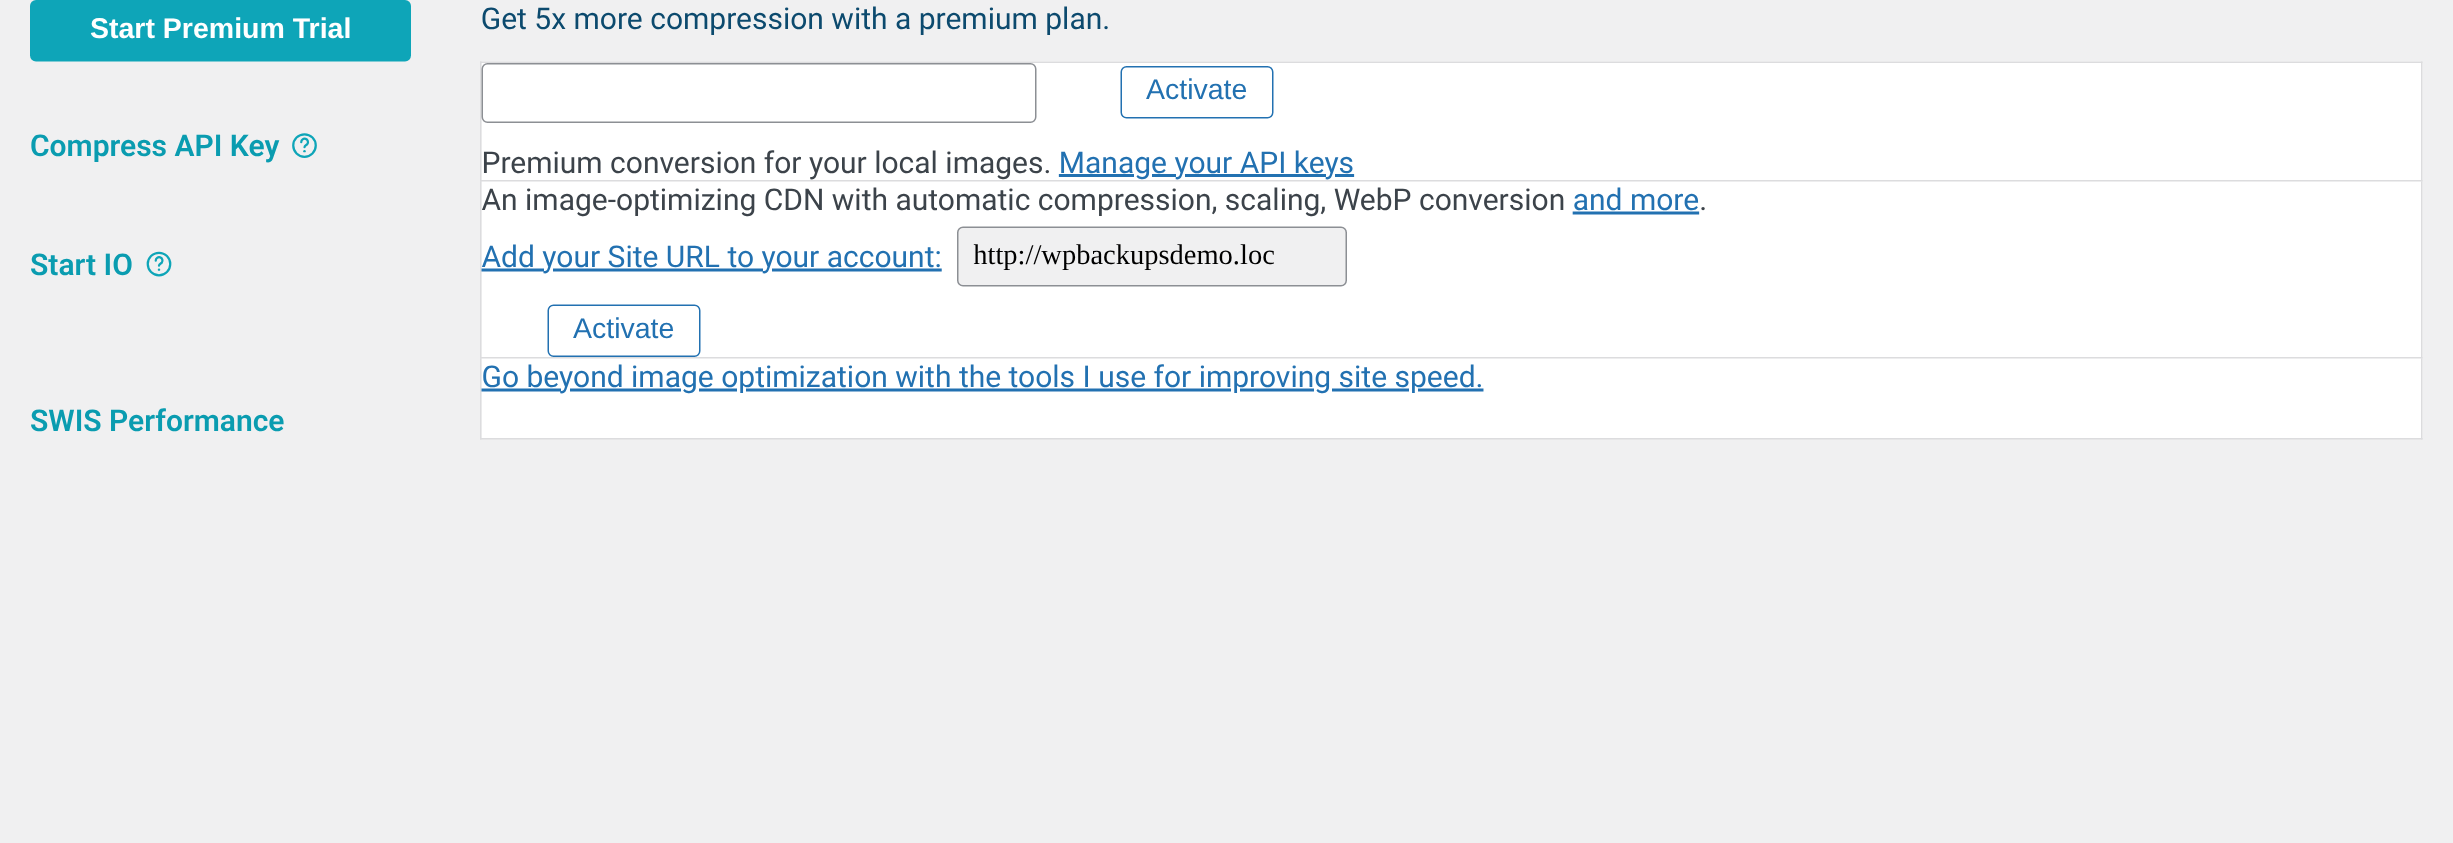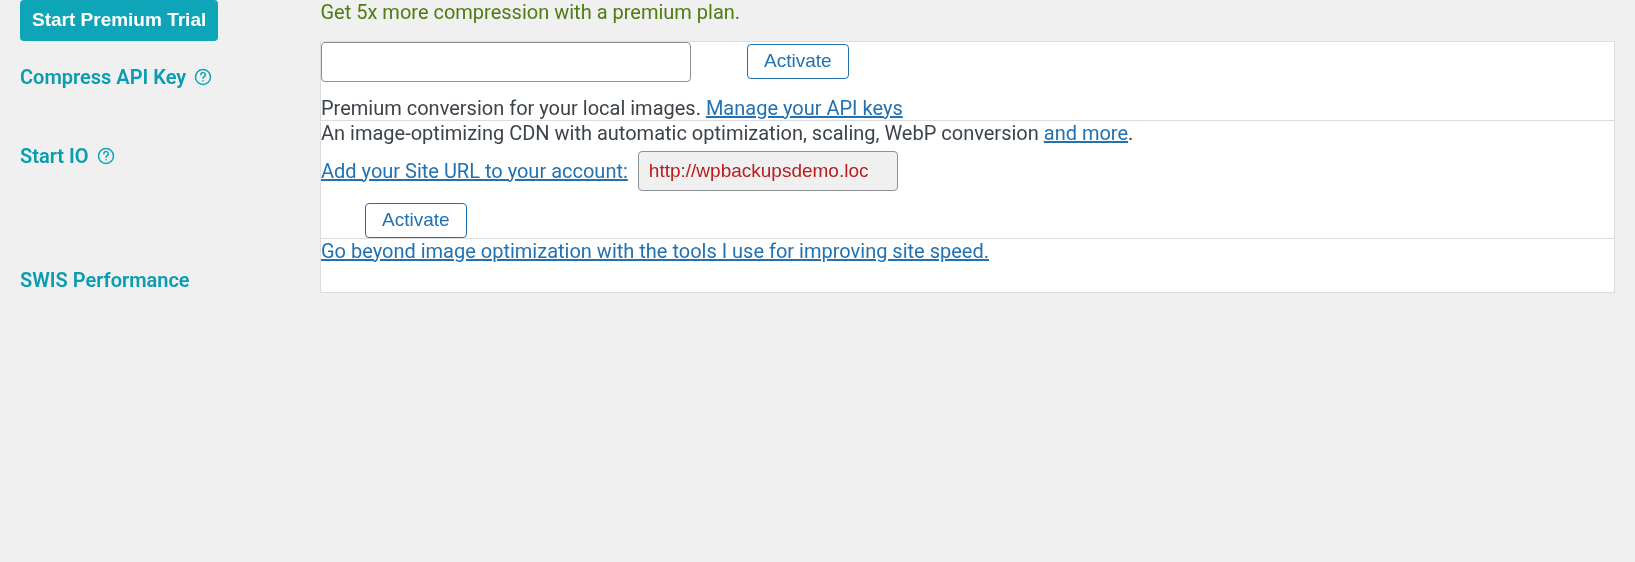--- a/index.html
+++ b/index.html
@@ -52,47 +52,47 @@
   .row1-td { padding-top: 47px; padding-bottom: 38px; }
   .primary-btn {
     display: inline-block;
     background: #20b2c5;
     background: var(--teal);
     color: #fff;
     font-size: 19px;
     font-weight: 600;
     border: none;
     border-radius: 4px;
-    padding: 10px 12px 12px;
+    padding: 10px 40px 12px;
     cursor: pointer;
     line-height: 1;
   }
   .row1-desc {
-    color: #4d7c0f;
+    color: #0c4a6e;
     font-size: 20px;
   }
 
   
   .panel-td {
     background: var(--panel-bg);
     border: 1px solid var(--panel-border);
     padding: 20px 20px 20px 17px;
   }
   .panel-td.mid {
     border-top: none;
   }
   .panel-td.last {
     border-top: none;
   }
 
   .side-label {
     color: var(--teal-text);
     font-size: 20px;
     font-weight: 600;
-    padding-top: 24px;
+    padding-top: 44px;
     display: flex;
     align-items: center;
     gap: 8px;
   }
   .side-label.swis {
     padding-top: 30px;
   }
 
   .help-icon {
     display: inline-flex;
@@ -111,21 +111,22 @@
     padding: 2px 10px;
     height: 40px;
     width: 370px;
     box-sizing: border-box;
     color: #2c3338;
     margin: 0;
   }
   input.text-input.readonly {
     background: var(--readonly-bg);
     width: 260px;
-    color: #b91c1c;
+    color: #000000;
+    font-family: Liberation Serif, serif;
   }
 
   .btn-secondary {
     display: inline-block;
     border: 1px solid var(--btn-blue-border);
     color: var(--btn-blue-text);
     background: #f6f7f7;
     background: #fff;
     border-radius: 4px;
     font-size: 19px;
@@ -227,21 +228,21 @@
               <svg width="18" height="18" viewBox="0 0 24 24" fill="none" stroke="#0ea5b8" stroke-width="2" stroke-linecap="round" stroke-linejoin="round">
                 <circle cx="12" cy="12" r="10"></circle>
                 <path d="M9.1 9a3 3 0 1 1 5.4 1.8c-.9.9-2.5 1.2-2.5 2.7"></path>
                 <circle cx="12" cy="17" r="1.1" fill="#0ea5b8" stroke="none"></circle>
               </svg>
             </span>
           </div>
         </th>
         <td class="panel-td mid">
           <div class="easyio-line1">
-            <span>An image-optimizing CDN with automatic optimization, scaling, WebP conversion </span><a href="#" class="inline-link">and more</a><span>.</span>
+            <span>An image-optimizing CDN with automatic compression, scaling, WebP conversion </span><a href="#" class="inline-link">and more</a><span>.</span>
           </div>
           <div class="easyio-line2">
             <a href="#">Add your Site URL to your account:</a>
             <input type="text" class="text-input readonly" readonly="" value="http://wpbackupsdemo.loc" style="">
           </div>
           <button class="btn-secondary">Activate</button>
         </td>
       </tr>
 
       <tr>

